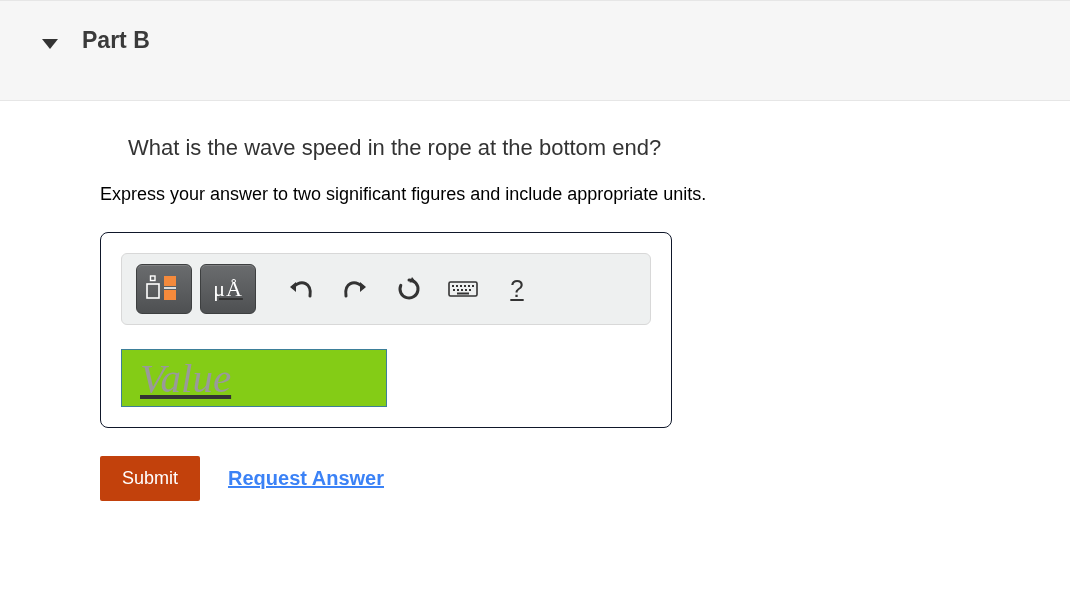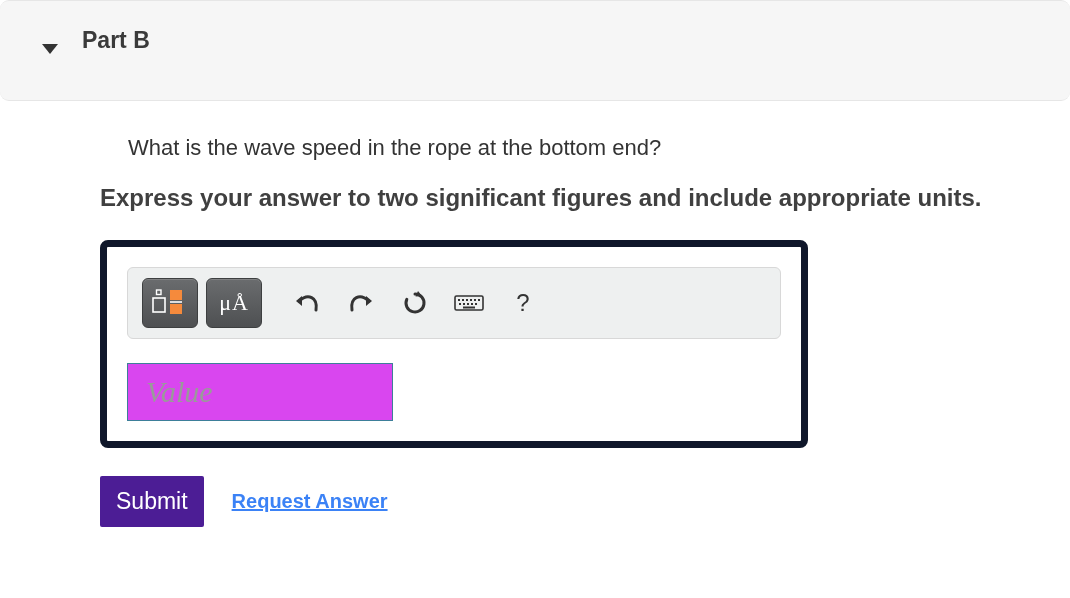--- a/index.html
+++ b/index.html
@@ -13,22 +13,21 @@
   .wrap {
     width: 1070px;
     padding-bottom: 30px;
   }
   .part-header {
     background: #f6f6f6;
     border-top: 1px solid #e6e6e6;
     border-bottom: 1px solid #e6e6e6;
     padding: 26px 48px 46px 42px;
     display: flex;
-    align-items: flex-end;
-    border-radius: 9px;
+    align-items: center;
   }
   .caret {
     width: 0; height: 0;
     border-left: 8px solid transparent;
     border-right: 8px solid transparent;
     border-top: 10px solid #333;
     margin-top: 6px;
     margin-right: 24px;
   }
   .part-title {
@@ -40,31 +39,32 @@
     padding: 32px 0 0 100px;
   }
   .question {
     font-size: 22px;
     color: #333;
     margin-bottom: 18px;
     line-height: 1.4;
     margin-left: 28px;
   }
   .instruction {
-    font-size: 24px;
-    font-weight: 700;
-    color: #404040;
+    font-size: 18px;
+    font-weight: 400;
+    color: #000000;
     margin-bottom: 26px;
     line-height: 1.35;
   }
   .answer-panel {
-    width: 708px;
-    border: 7px solid #0f172a;
+    width: 572px;
+    border: 1px solid #0f172a;
     border-radius: 8px;
     padding: 20px;
+    text-decoration: underline;
   }
   .toolbar {
     background: #eef0f0;
     border: 1px solid #d8d8d8;
     border-radius: 6px;
     padding: 10px 14px;
     display: flex;
     align-items: center;
     gap: 8px;
   }
@@ -99,45 +99,45 @@
   .inputs-row {
     display: flex;
     gap: 18px;
     margin-top: 24px;
   }
   .big-input {
     border: 1px solid #3d7f99;
     height: 58px;
     font-family: Georgia, "Times New Roman", serif;
     font-style: italic;
-    font-size: 30px;
+    font-size: 41px;
     color: #333;
     padding: 0 18px;
     outline: none;
-    background: #d946ef;
+    background: #84cc16;
   }
   .big-input::placeholder {
     color: #9a9a9a;
     font-style: italic;
   }
   .value-input { width: 266px; }
   .units-input { width: 276px; }
 
   .actions {
     margin-top: 28px;
     display: flex;
     align-items: center;
     gap: 28px;
   }
   .submit-btn {
-    background: #4c1d95;
+    background: #c2410c;
     color: #fff;
     border: none;
-    font-size: 23px;
-    padding: 12px 16px;
+    font-size: 18px;
+    padding: 12px 22px;
     border-radius: 2px;
     cursor: pointer;
   }
   .request-link {
     color: #3b82f6;
     font-size: 20px;
     font-weight: 700;
     text-decoration: underline;
     cursor: pointer;
   }

